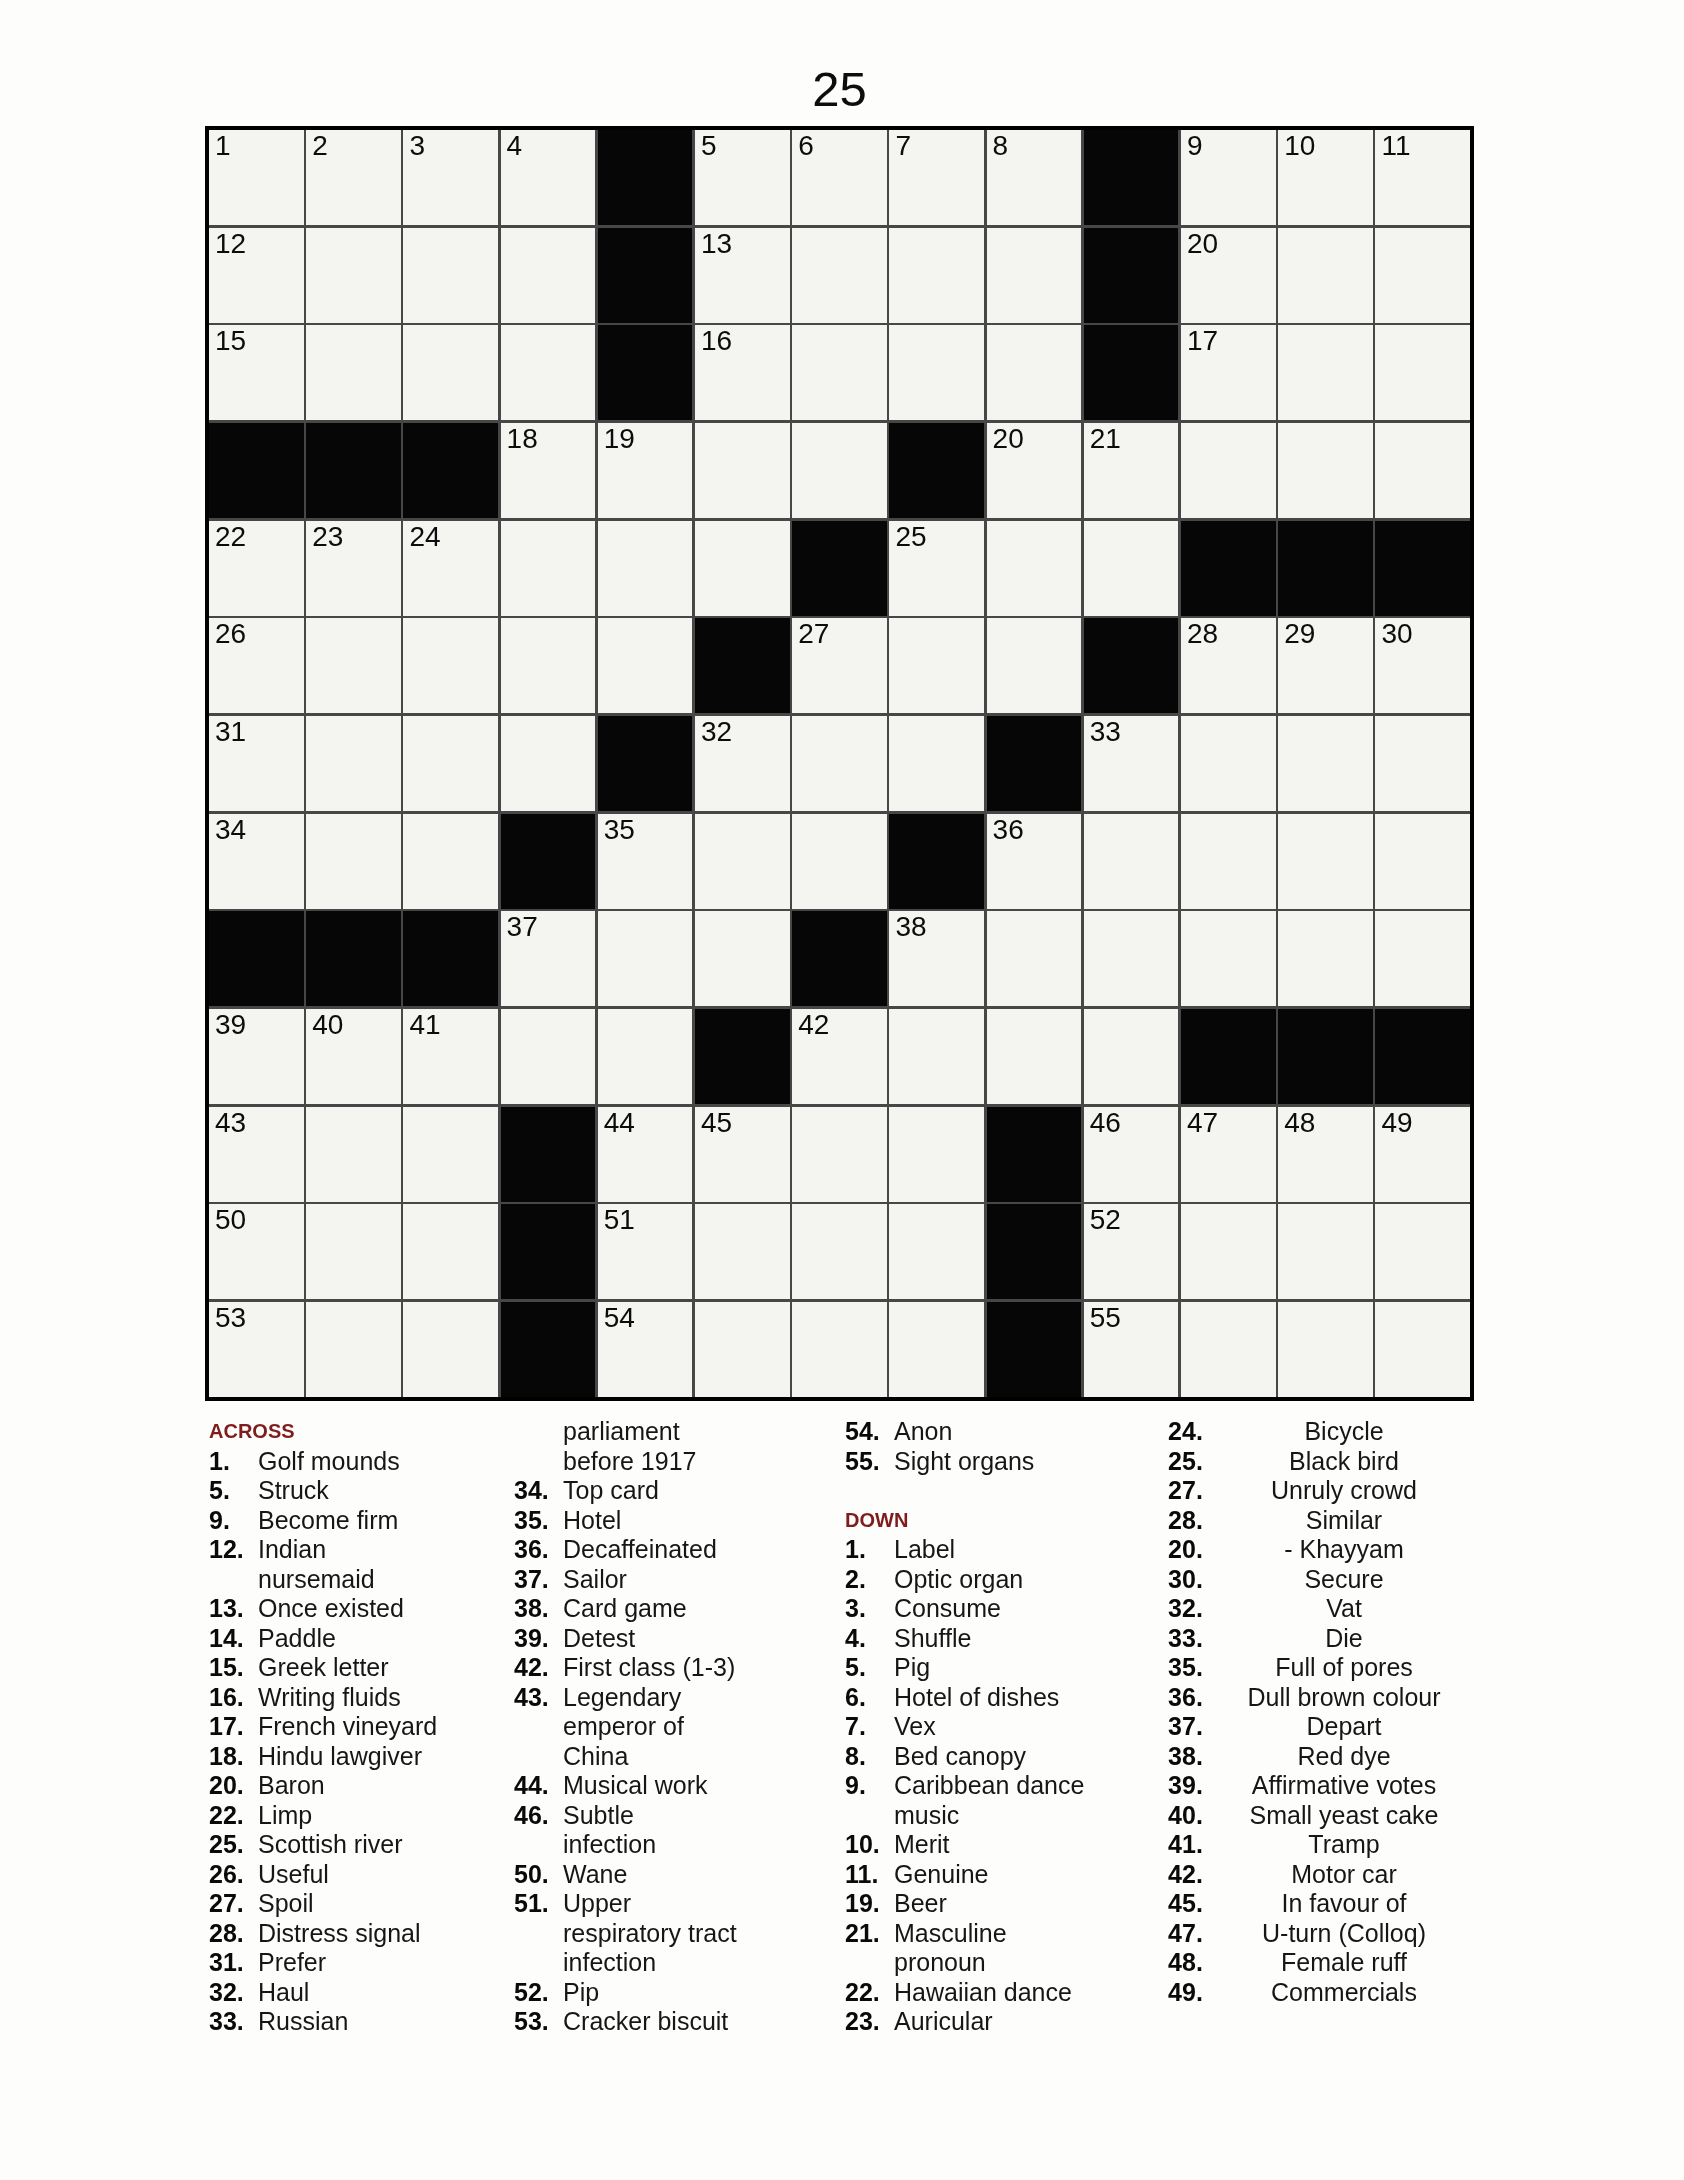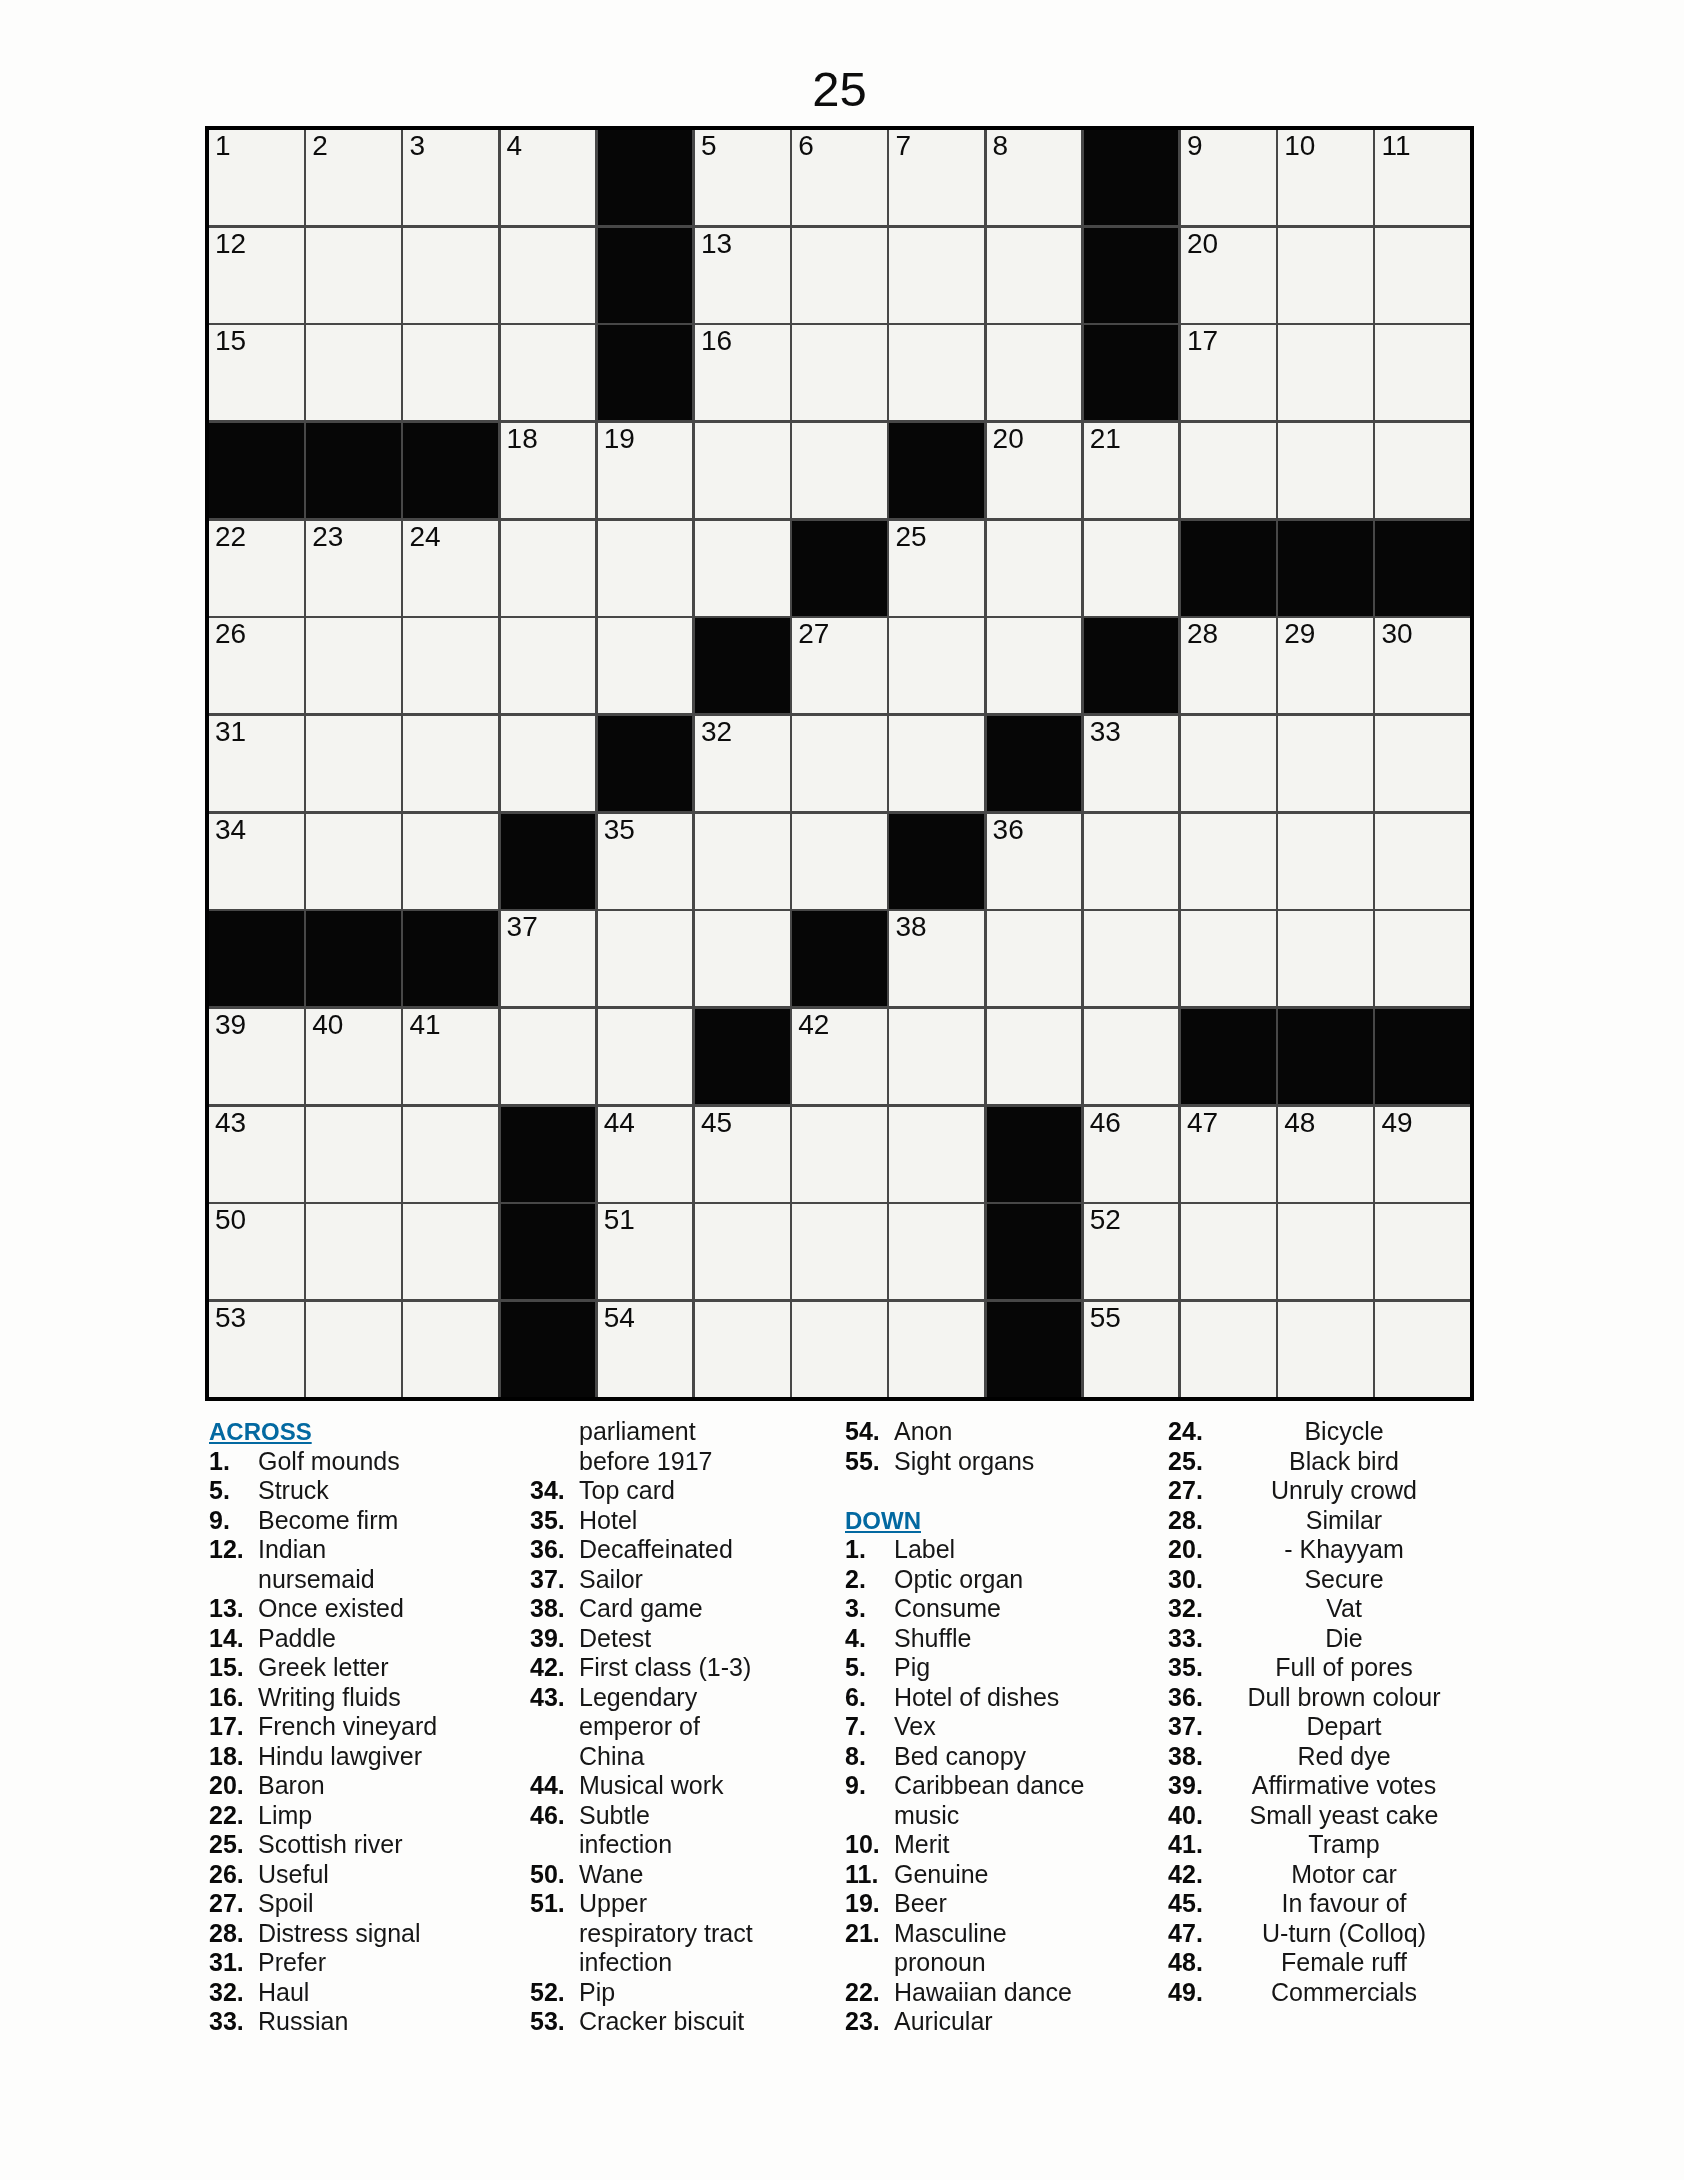--- a/index.html
+++ b/index.html
@@ -20,24 +20,24 @@
     gap:2.6px;
   }
   .cell { background:#f4f4f1; position:relative; }
   .cell.black { background:#060606; }
   .cell .num {
     position:absolute; top:0.9px; left:6px;
     font-size:28px; line-height:1.1; color:#0c0c0c;
   }
   .clue-col { position:absolute; top:1417px; }
   #ccol1 { left:209px;  width:317px; }
-  #ccol2 { left:530px;  width:320px; }
+  #ccol2 { left:514px;  width:320px; }
   #ccol3 { left:845px;  width:300px; }
   #ccol4 { left:1161px; width:317px;text-align:center; }
-  .clue-header { font-weight:700; font-size:24px; line-height:29.5px; color:#0369a1;text-decoration:underline; }
+  .clue-header { font-weight:700; font-size:20px; line-height:29.5px; color:#7f1d1d; }
   .clue-blank  { height:29.5px; }
   .clue-line   { display:flex; font-size:25px; line-height:29.5px; }
   .clue-num    { flex:0 0 49px; font-weight:700; color:#0a0a0a; }
   .clue-text   { flex:1; color:#161616; }
 </style>
 </head>
 <body>
 
 <div class="page-title">25</div>
 

